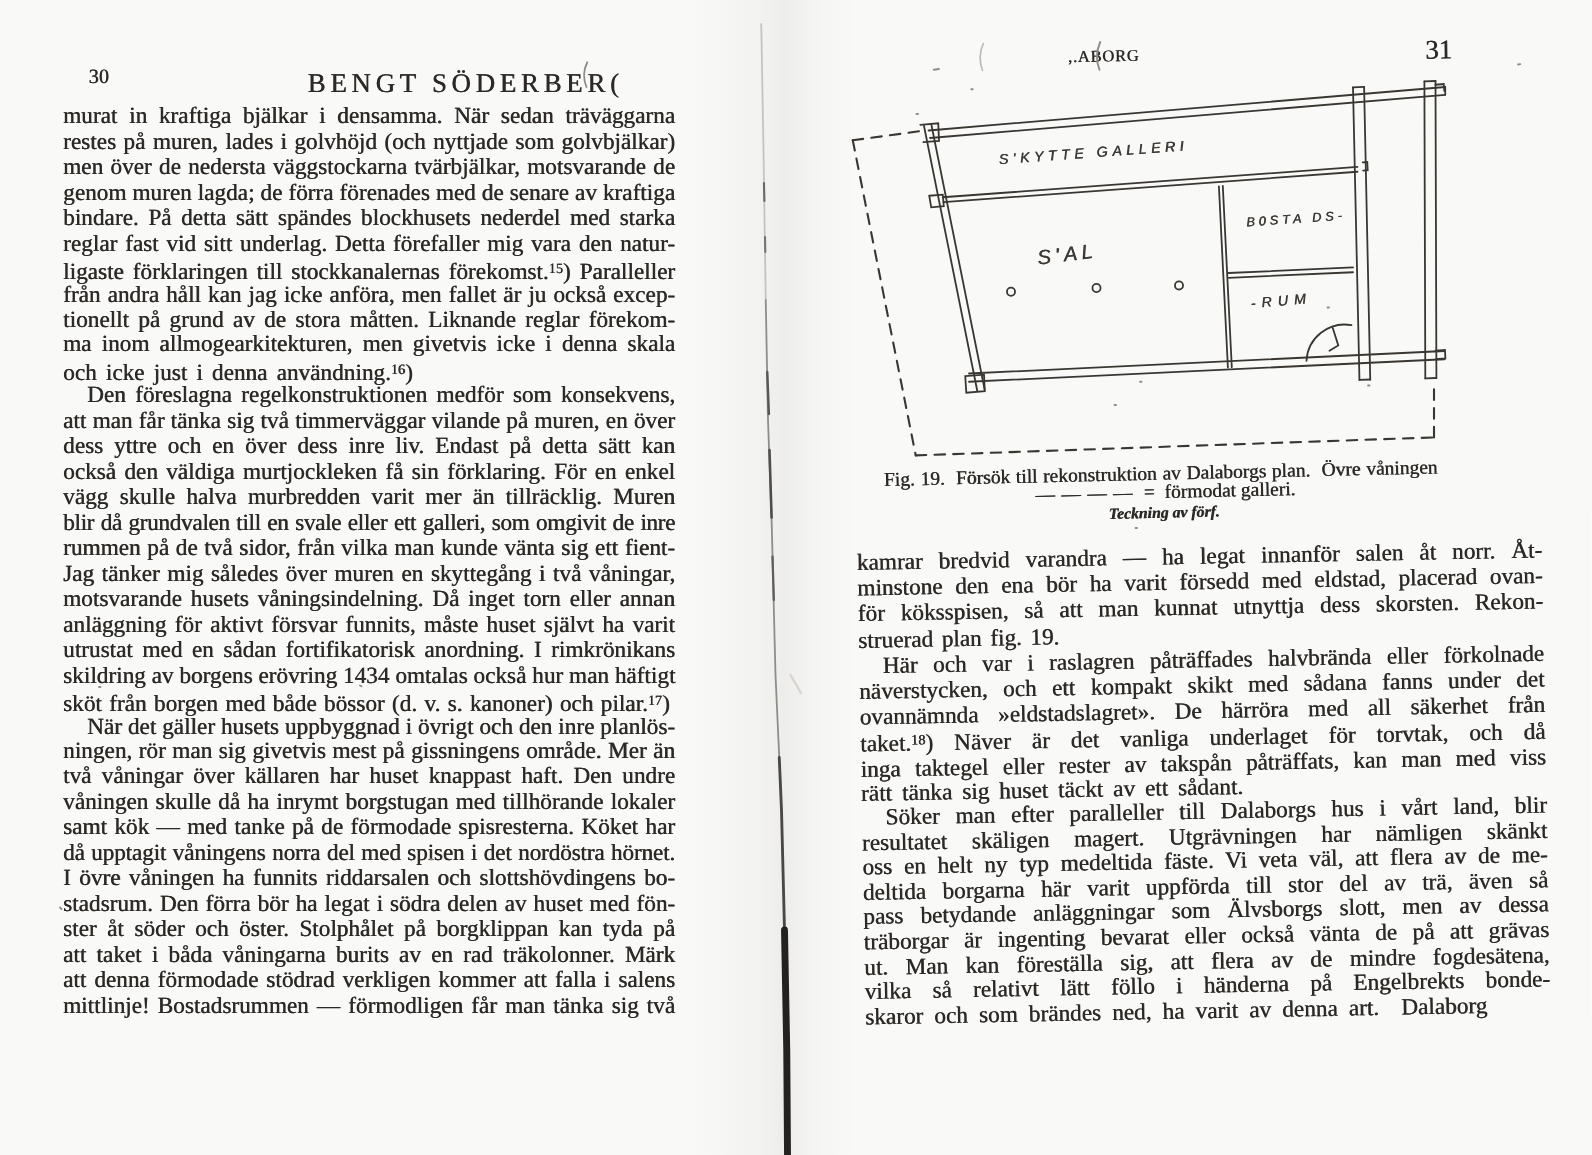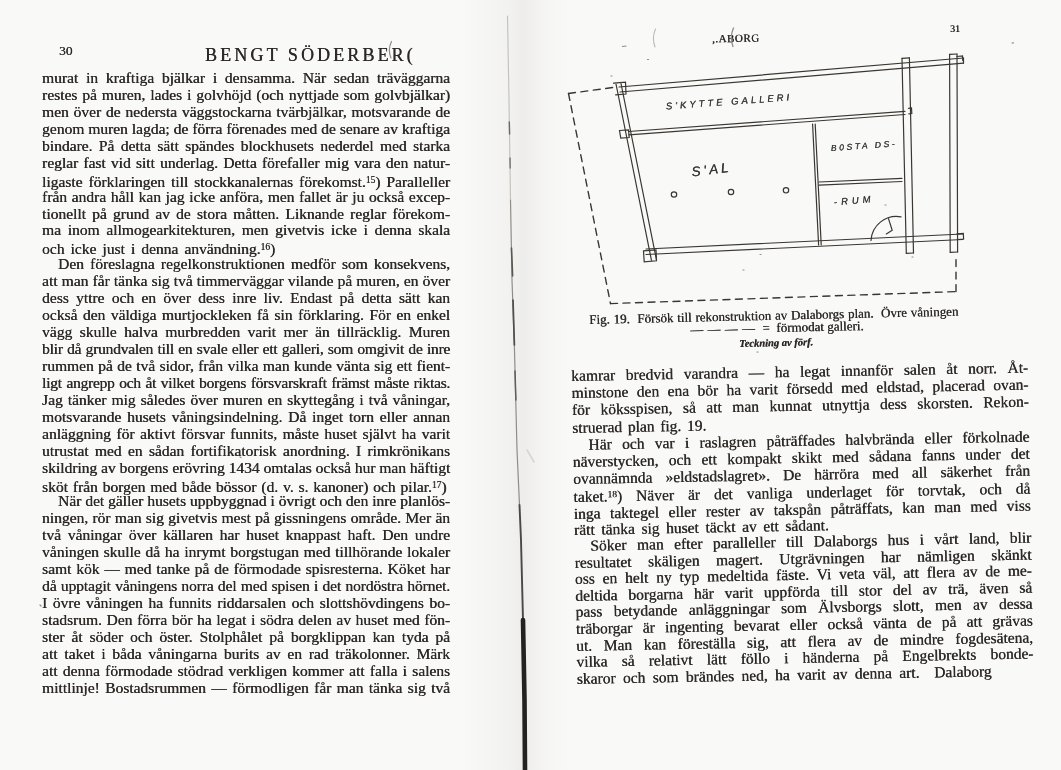--- a/index.html
+++ b/index.html
@@ -14,21 +14,21 @@
   #rtext{left:571px;top:367.3px;width:457px;font-size:15.5px;transform:rotate(-1.05deg);transform-origin:0 0;}
   #rtext .ln{height:17.2px;line-height:17.2px;text-align:justify;text-align-last:justify;white-space:nowrap;}
   #rtext .ln.s2{height:16.55px;line-height:16.55px;}
   #rtext .ln.end{text-align-last:left;}
   .ind{text-indent:16px;}
   sup{font-size:9.5px;vertical-align:4px;letter-spacing:0;}
   
   #p30{left:59px;top:43px;font-size:13.5px;text-align:right;}
   #lhead{left:205px;top:44.5px;font-size:18px;letter-spacing:3.1px;}
   #rhead{left:712px;top:32px;font-size:11px;letter-spacing:0.5px;transform:rotate(-1deg);}
-  #p31{left:950px;top:22.5px;font-size:10px;transform:rotate(-1deg);text-align:center;}
+  #p31{left:950px;top:22.5px;font-size:18px;transform:rotate(-1deg);text-align:center;}
   
   #cap1{left:589px;top:312px;font-size:13px;word-spacing:0.5px;white-space:nowrap;transform:rotate(-1.3deg);transform-origin:0 0;}
   #cap2{left:690px;top:322px;font-size:13px;white-space:nowrap;transform:rotate(-1.3deg);transform-origin:0 0;}
   #cap3{left:739px;top:338px;font-size:10.5px;font-style:italic;white-space:nowrap;transform:rotate(-1.3deg);transform-origin:0 0;font-weight:bold;}
 </style>
 </head>
 <body>
 <div id="page">
   <div class="abs" style="left:462px;top:0;width:110px;height:770px;background:linear-gradient(90deg, rgba(90,85,80,0) 0%, rgba(90,85,80,0.045) 42%, rgba(90,85,80,0.075) 55%, rgba(90,85,80,0.02) 78%, rgba(90,85,80,0) 100%);"></div>
   <div class="abs" id="p30">30</div>
@@ -48,21 +48,20 @@
     <div class="ln">tionellt på grund av de stora måtten.  Liknande reglar förekom-</div>
     <div class="ln">ma inom allmogearkitekturen, men givetvis icke i denna skala</div>
     <div class="ln end" style="word-spacing:2.2px">och icke just i denna användning.<sup>16</sup>)</div>
     <div class="ln ind">Den föreslagna regelkonstruktionen medför som konsekvens,</div>
     <div class="ln">att man får tänka sig två timmerväggar vilande på muren, en över</div>
     <div class="ln">dess yttre och en över dess inre liv.  Endast på detta sätt kan</div>
     <div class="ln">också den väldiga murtjockleken få sin förklaring.  För en enkel</div>
     <div class="ln">vägg skulle halva murbredden varit mer än tillräcklig.  Muren</div>
     <div class="ln" style="letter-spacing:-0.22px">blir då grundvalen till en svale eller ett galleri, som omgivit de inre</div>
     <div class="ln">rummen på de två sidor, från vilka man kunde vänta sig ett fient-</div>
-    <div class="ln" style="letter-spacing:-0.25px">ligt angrepp och åt vilket borgens försvarskraft främst måste riktas.</div>
     <div class="ln">Jag tänker mig således över muren en skyttegång i två våningar,</div>
     <div class="ln">motsvarande husets våningsindelning.  Då inget torn eller annan</div>
     <div class="ln">anläggning för aktivt försvar funnits, måste huset självt ha varit</div>
     <div class="ln">utrustat med en sådan fortifikatorisk anordning.  I rimkrönikans</div>
     <div class="ln">skildring av borgens erövring 1434 omtalas också hur man häftigt</div>
     <div class="ln end" style="word-spacing:1px">sköt från borgen med både bössor (d. v. s. kanoner) och pilar.<sup>17</sup>)</div>
     <div class="ln ind">När det gäller husets uppbyggnad i övrigt och den inre planlös-</div>
     <div class="ln">ningen, rör man sig givetvis mest på gissningens område.  Mer än</div>
     <div class="ln">två våningar över källaren har huset knappast haft.  Den undre</div>
     <div class="ln">våningen skulle då ha inrymt borgstugan med tillhörande lokaler</div>

